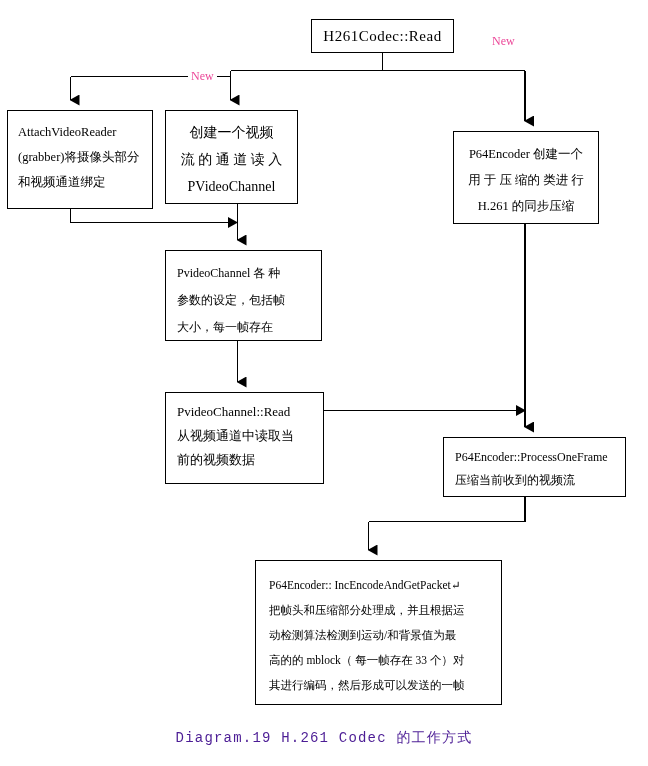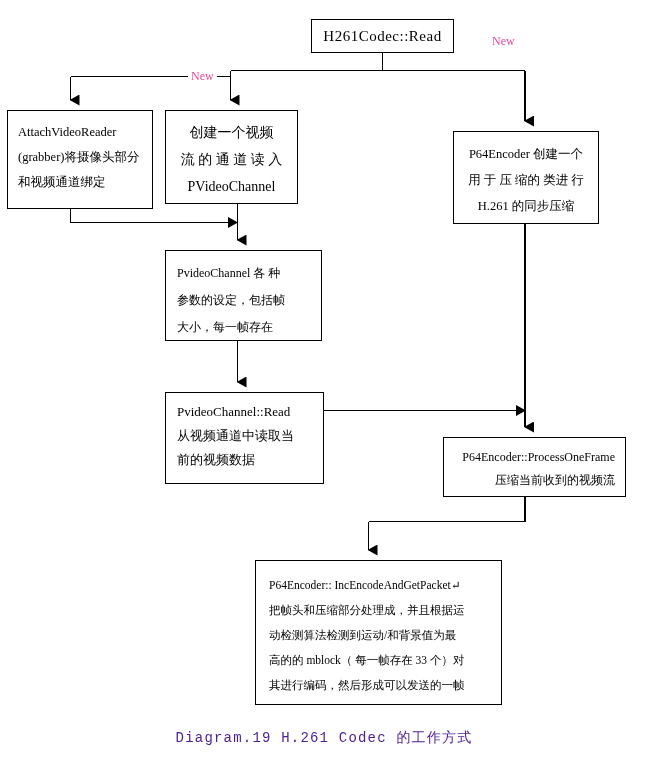--- a/index.html
+++ b/index.html
@@ -56,21 +56,21 @@
   .n-p64enc { left: 453px; top: 131px; width: 146px; height: 93px; padding: 9px 10px 0 10px; justify-content: flex-start; }
   .n-p64enc .line { font-size: 12.5px; line-height: 26px; text-align: center; }
 
   .n-pvc { left: 165px; top: 250px; width: 157px; height: 91px; padding: 9px 11px 0 11px; justify-content: flex-start; }
   .n-pvc .line { font-size: 12px; line-height: 27px; text-align: left; }
 
   .n-pvcread { left: 165px; top: 392px; width: 159px; height: 92px; padding: 7px 11px 0 11px; justify-content: flex-start; }
   .n-pvcread .line { font-size: 13px; line-height: 24px; text-align: left; }
 
   .n-pof { left: 443px; top: 437px; width: 183px; height: 60px; padding: 8px 10px 0 11px; justify-content: flex-start; }
-  .n-pof .line { font-size: 12px; line-height: 23px; text-align: right; }
+  .n-pof .line { font-size: 12px; line-height: 23px; text-align: left; }
 
   .n-inc { left: 255px; top: 560px; width: 247px; height: 145px; padding: 12px 12px 0 13px; justify-content: flex-start; }
   .n-inc .line { font-size: 11.5px; line-height: 25px; text-align: left; }
 
   .edge-label {
     position: absolute;
     font-family: "Liberation Serif", "DejaVu Serif", serif;
     font-size: 12px;
     color: #ec4899;
     white-space: nowrap;

